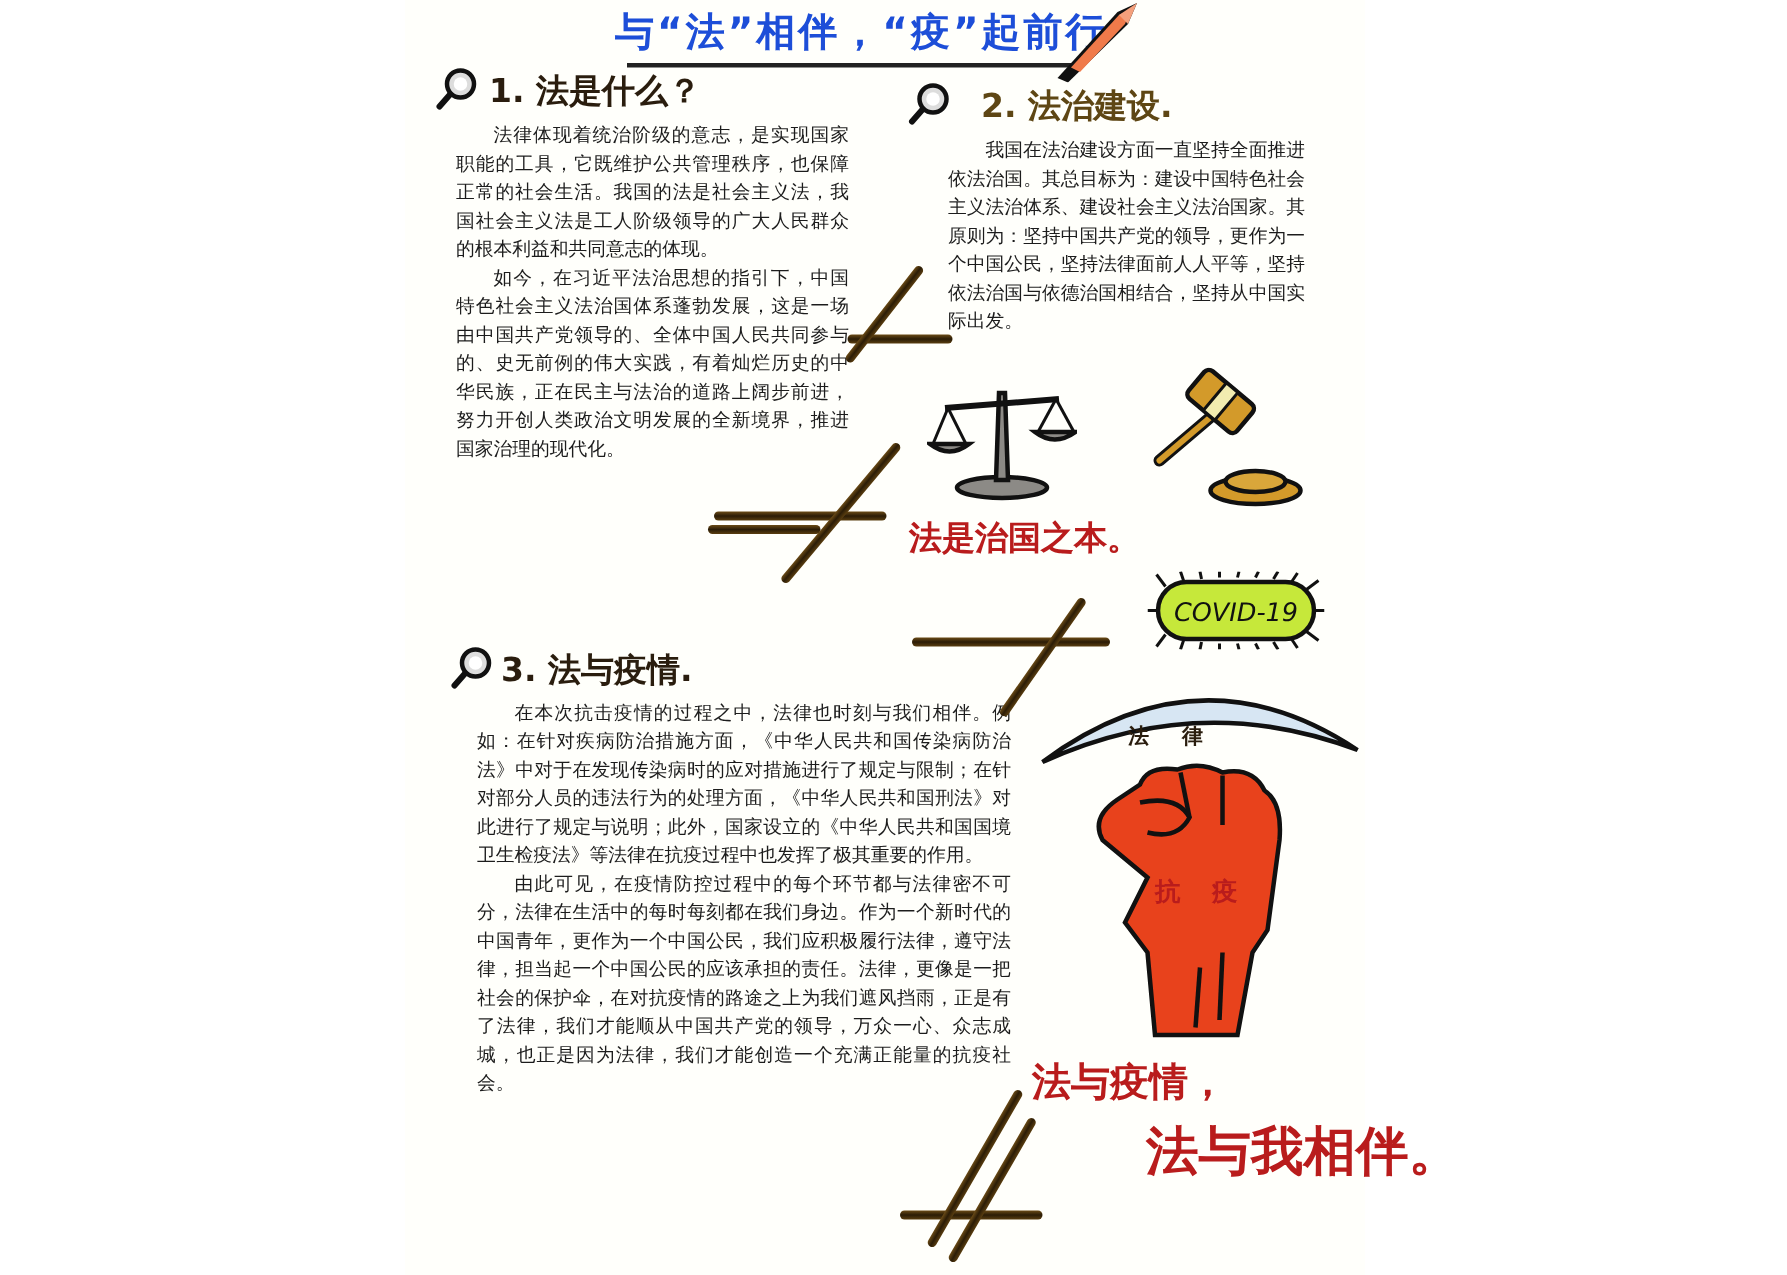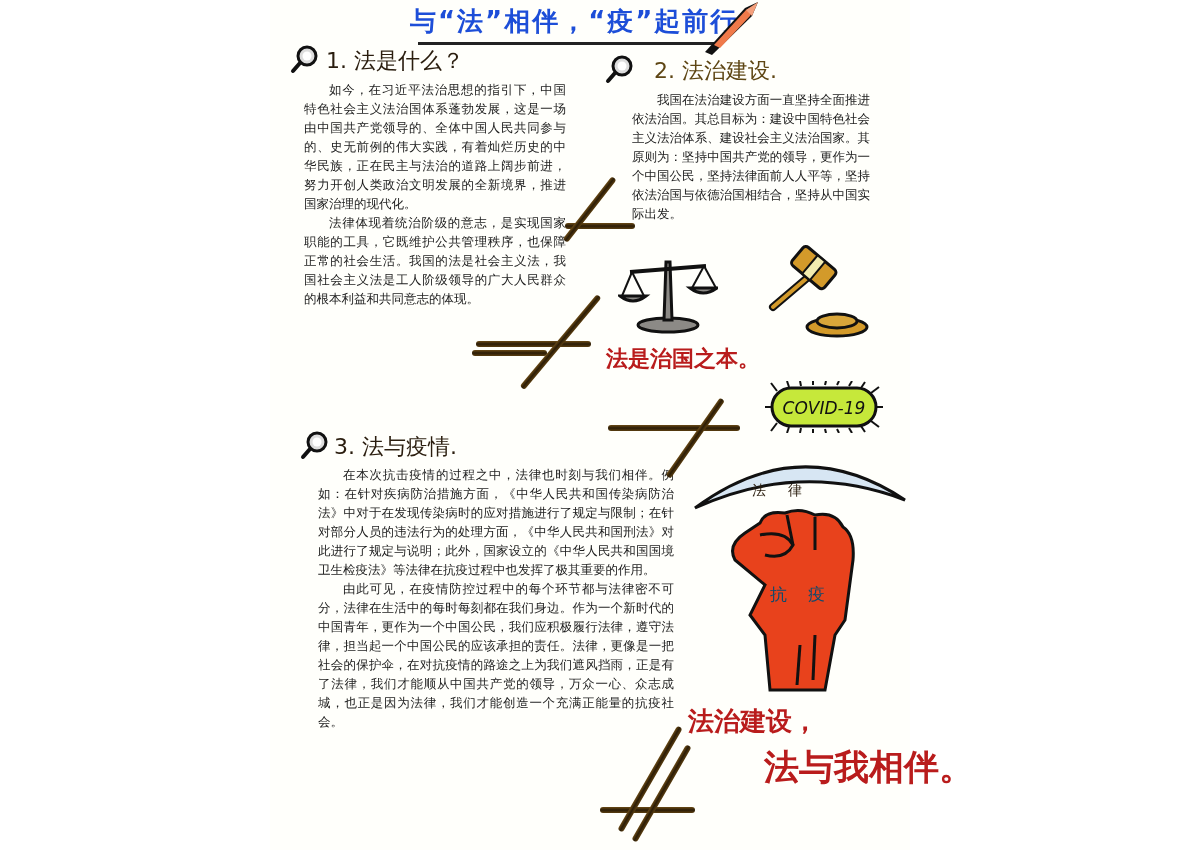--- a/index.html
+++ b/index.html
@@ -1,20 +1,20 @@
 <!DOCTYPE html>
 <html><head>
 <meta charset="utf-8">
 <style>
   html, body { margin:0; padding:0; background:#ffffff; }
   body { width:1191px; height:850px; position:relative; overflow:hidden; font-family:"DejaVu Sans", sans-serif; }
   .paper { position:absolute; left:270px; top:0; width:640px; height:850px; background:#fffffb; }
   .title { position:absolute; left:410px; top:4px; font-size:26px; font-weight:bold; color:#1d4ed8; letter-spacing:2px; white-space:nowrap; }
   .title-line { position:absolute; left:418px; top:42px; width:300px; height:3px; background:#222; }
-  .heading { position:absolute; font-size:22px; font-weight:normal; color:#2a1d0e; white-space:nowrap; }
+  .heading { position:absolute; font-size:22px; font-weight:bold; color:#2a1d0e; white-space:nowrap; }
   .heading.brown { color:#5e4614;margin-left:12px; }
   .mag { position:absolute; width:30px; height:30px; }
   .body-text { position:absolute; font-size:12.5px; line-height:19px; color:#1c1c1c; text-align:justify; }
   .body-text p { margin:0; text-indent:2em; }
   .red-text { position:absolute; color:#b91c1c; font-weight:bold; white-space:nowrap; }
   .stick { position:absolute; height:6px; background:linear-gradient(#6b4b16,#2b1c06,#5a3e10); border-radius:3px; transform-origin:left center; }
   .covid { position:absolute; left:765px; top:381px; width:118px; height:52px; }
   .law-band { position:absolute; left:690px; top:440px; width:220px; height:70px; }
   .fist { position:absolute; left:725px; top:505px; width:140px; height:190px; }
   .scale { position:absolute; left:618px; top:250px; width:100px; height:85px; }
@@ -34,22 +34,22 @@
   <polygon points="46,10 58,2 52,16" fill="#f4a07c"></polygon>
 </svg>
 
 <svg class="mag" style="left:290px;top:44px" viewBox="0 0 30 30">
   <circle cx="17" cy="12" r="9" fill="#ddd" stroke="#111" stroke-width="3"></circle>
   <circle cx="17" cy="12" r="4.5" fill="#fff"></circle>
   <line x1="10" y1="19" x2="3" y2="27" stroke="#111" stroke-width="4" stroke-linecap="round"></line>
 </svg>
 <div class="heading" style="left:326px;top:46px">1. 法是什么？</div>
 <div class="body-text" style="left:304px;top:80px;width:262px">
+  <p>法律体现着统治阶级的意志，是实现国家职能的工具，它既维护公共管理秩序，也保障正常的社会生活。我国的法是社会主义法，我国社会主义法是工人阶级领导的广大人民群众的根本利益和共同意志的体现。</p>
   <p>如今，在习近平法治思想的指引下，中国特色社会主义法治国体系蓬勃发展，这是一场由中国共产党领导的、全体中国人民共同参与的、史无前例的伟大实践，有着灿烂历史的中华民族，正在民主与法治的道路上阔步前进，努力开创人类政治文明发展的全新境界，推进国家治理的现代化。</p>
-  <p>法律体现着统治阶级的意志，是实现国家职能的工具，它既维护公共管理秩序，也保障正常的社会生活。我国的法是社会主义法，我国社会主义法是工人阶级领导的广大人民群众的根本利益和共同意志的体现。</p>
 </div>
 
 <svg class="mag" style="left:605px;top:54px" viewBox="0 0 30 30">
   <circle cx="17" cy="12" r="9" fill="#ddd" stroke="#111" stroke-width="3"></circle>
   <circle cx="17" cy="12" r="4.5" fill="#fff"></circle>
   <line x1="10" y1="19" x2="3" y2="27" stroke="#111" stroke-width="4" stroke-linecap="round"></line>
 </svg>
 <div class="heading brown" style="left:642px;top:56px">2. 法治建设.</div>
 <div class="body-text" style="left:632px;top:90px;width:238px">
   <p>我国在法治建设方面一直坚持全面推进依法治国。其总目标为：建设中国特色社会主义法治体系、建设社会主义法治国家。其原则为：坚持中国共产党的领导，更作为一个中国公民，坚持法律面前人人平等，坚持依法治国与依德治国相结合，坚持从中国实际出发。</p>
@@ -111,34 +111,34 @@
 <div class="heading" style="left:752px;top:482px;font-size:14px;letter-spacing:4px">法　律</div>
 
 <svg class="fist" viewBox="0 0 140 190">
   <path d="M40,80 L10,55 Q2,40 20,28 L35,18 Q40,5 60,8 Q75,2 90,10 Q110,6 118,22 Q130,30 128,55 L120,115 L110,130 L100,185 L45,185 L40,130 L25,110 Z" fill="#e8421c" stroke="#111" stroke-width="3"></path>
   <path d="M35,30 Q60,25 68,40 Q60,55 40,50" fill="none" stroke="#111" stroke-width="3"></path>
   <line x1="62" y1="10" x2="68" y2="40" stroke="#111" stroke-width="3"></line>
   <line x1="90" y1="12" x2="90" y2="45" stroke="#111" stroke-width="3"></line>
   <line x1="75" y1="140" x2="72" y2="180" stroke="#111" stroke-width="3"></line>
   <line x1="90" y1="130" x2="88" y2="175" stroke="#111" stroke-width="3"></line>
 </svg>
-<div class="heading" style="left:770px;top:583px;font-size:17px;letter-spacing:2px;color:#0c4a6e">抗　疫</div>
+<div class="heading" style="left:770px;top:583px;font-size:17px;letter-spacing:2px;color:#b91c1c">抗　疫</div>
 
 <svg class="mag" style="left:300px;top:430px" viewBox="0 0 30 30">
   <circle cx="17" cy="12" r="9" fill="#ddd" stroke="#111" stroke-width="3"></circle>
   <circle cx="17" cy="12" r="4.5" fill="#fff"></circle>
   <line x1="10" y1="19" x2="3" y2="27" stroke="#111" stroke-width="4" stroke-linecap="round"></line>
 </svg>
 <div class="heading" style="left:334px;top:432px">3. 法与疫情.</div>
 <div class="body-text" style="left:318px;top:465px;width:356px">
   <p>在本次抗击疫情的过程之中，法律也时刻与我们相伴。例如：在针对疾病防治措施方面，《中华人民共和国传染病防治法》中对于在发现传染病时的应对措施进行了规定与限制；在针对部分人员的违法行为的处理方面，《中华人民共和国刑法》对此进行了规定与说明；此外，国家设立的《中华人民共和国国境卫生检疫法》等法律在抗疫过程中也发挥了极其重要的作用。</p>
   <p>由此可见，在疫情防控过程中的每个环节都与法律密不可分，法律在生活中的每时每刻都在我们身边。作为一个新时代的中国青年，更作为一个中国公民，我们应积极履行法律，遵守法律，担当起一个中国公民的应该承担的责任。法律，更像是一把社会的保护伞，在对抗疫情的路途之上为我们遮风挡雨，正是有了法律，我们才能顺从中国共产党的领导，万众一心、众志成城，也正是因为法律，我们才能创造一个充满正能量的抗疫社会。</p>
 </div>
 
-<div class="red-text" style="left:688px;top:704px;font-size:26px">法治建设，</div>
+<div class="red-text" style="left:688px;top:704px;font-size:26px">法与疫情，</div>
 <div class="red-text" style="left:764px;top:744px;font-size:35px">法与我相伴。</div>
 
 <div class="stick" style="left:565px;top:223px;width:70px;"></div>
 <div class="stick" style="left:565px;top:238px;width:80px;transform:rotate(-52deg)"></div>
 <div class="stick" style="left:472px;top:350px;width:75px;"></div>
 <div class="stick" style="left:476px;top:341px;width:115px;"></div>
 <div class="stick" style="left:522px;top:385px;width:120px;transform:rotate(-50deg)"></div>
 <div class="stick" style="left:608px;top:425px;width:132px;"></div>
 <div class="stick" style="left:668px;top:474px;width:95px;transform:rotate(-55deg)"></div>
 <div class="stick" style="left:600px;top:807px;width:95px;"></div>

